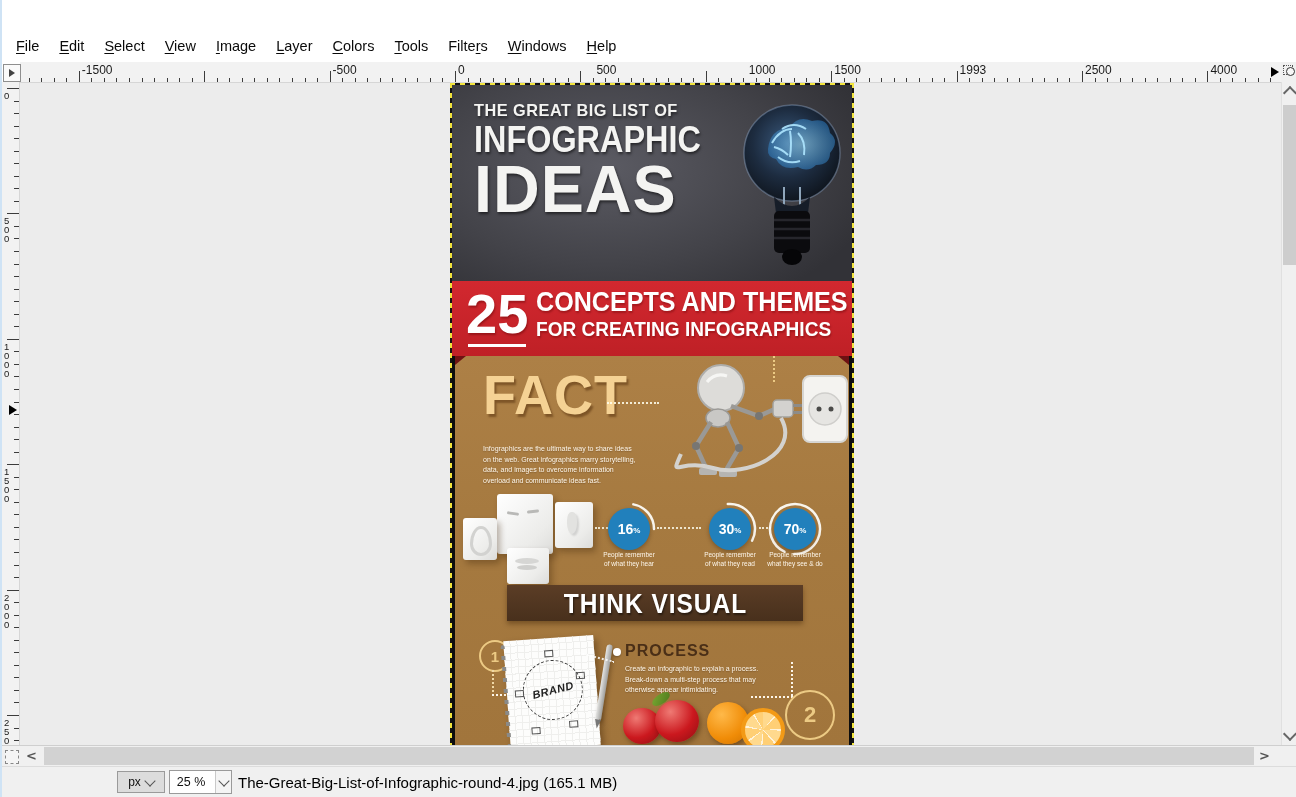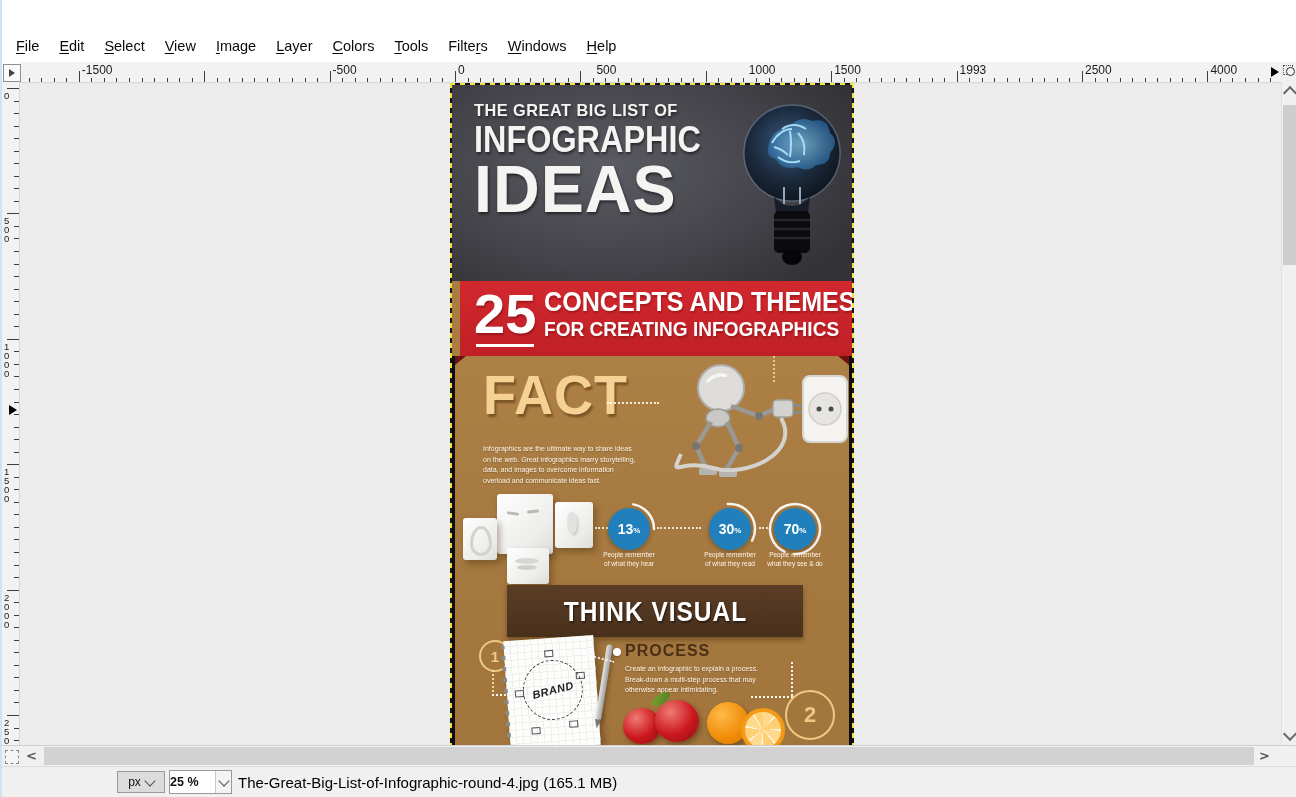--- a/index.html
+++ b/index.html
@@ -55,21 +55,21 @@
              background:radial-gradient(ellipse 70% 80% at 38% 42%,#5b5b63,#434349 62%,#323237 100%);}
   .ig-h-text{position:absolute;left:22px;top:16px;color:#f4f4f2;font-weight:bold;
              text-shadow:1px 2px 3px rgba(0,0,0,.55);}
   .ig-h-l1{font-size:17px;letter-spacing:.5px;transform:scaleX(.96);transform-origin:left;white-space:nowrap;}
   .ig-h-l2{font-size:36px;line-height:38px;letter-spacing:0;transform:scaleX(.9);transform-origin:left;white-space:nowrap;}
   .ig-h-l3{font-size:66px;line-height:60px;letter-spacing:1px;transform:scaleX(.98);transform-origin:left;white-space:nowrap;}
   .bulb{position:absolute;right:6px;top:6px;}
 
   
   .ig-red{position:absolute;left:0;top:196px;width:400px;height:75px;
-          background:linear-gradient(180deg,#d2282f,#bf2026);color:#fff;margin-left:8px;}
+          background:linear-gradient(180deg,#d2282f,#bf2026);color:#fff;}
   .ig-red-num{position:absolute;left:14px;top:2px;font-size:56px;font-weight:bold;line-height:62px;
               text-shadow:1px 2px 2px rgba(90,0,0,.4);}
   .ig-red-num::after{content:"";position:absolute;left:2px;bottom:-2px;width:58px;height:3px;background:#fff;}
   .ig-red-txt{position:absolute;left:84px;top:7px;font-weight:bold;transform:scaleX(.93);transform-origin:left;
               text-shadow:1px 2px 2px rgba(90,0,0,.35);}
   .ig-red-t1{font-size:27px;line-height:29px;white-space:nowrap;}
   .ig-red-t2{font-size:20.5px;line-height:23px;white-space:nowrap;}
 
   
   .ig-brown{position:absolute;left:0;top:271px;width:400px;height:389px;
@@ -108,21 +108,21 @@
   .stat-ring{position:absolute;left:50%;top:0;transform:translateX(-50%);}
   .stat-circle{position:absolute;left:50%;top:7px;transform:translateX(-50%);width:42px;height:42px;border-radius:50%;
                background:#2180bc;color:#fff;display:flex;align-items:center;justify-content:center;
                box-shadow:0 2px 4px rgba(50,25,0,.35);}
   .stat-value{font-size:14px;font-weight:bold;}
   .stat-suffix{font-size:8px;font-weight:bold;margin-top:2px;}
   .stat-caption{position:absolute;left:0;top:49px;width:100%;font-size:6.5px;line-height:9px;color:#fdf6ea;}
   .stat-connector{position:absolute;top:26px;border-top:2px dotted rgba(255,255,240,.8);}
 
   
-  .ribbon{position:absolute;left:52px;top:229px;width:296px;height:52px;background:linear-gradient(180deg,#5b3d26,#48301c);
+  .ribbon{position:absolute;left:52px;top:229px;width:296px;height:36px;background:linear-gradient(180deg,#5b3d26,#48301c);
           display:flex;align-items:center;justify-content:center;box-shadow:0 3px 5px rgba(50,25,0,.4);}
   .ribbon::before{content:"";position:absolute;left:-12px;top:7px;width:18px;height:34px;background:#3d2817;
                   transform:skewY(16deg);z-index:-1;}
   .ribbon::after{content:"";position:absolute;right:-12px;top:7px;width:18px;height:34px;background:#3d2817;
                  transform:skewY(-16deg);z-index:-1;}
   .ribbon-text{color:#fff;font-size:25px;font-weight:bold;letter-spacing:1px;transform:scale(.98,1.12);
                text-shadow:1px 2px 2px rgba(0,0,0,.45);white-space:nowrap;}
 
   
   .step-circle{position:absolute;border:2px solid #ecca84;border-radius:50%;color:#ecca84;font-weight:bold;
@@ -188,21 +188,21 @@
   .hscroll-thumb{position:absolute;left:0;top:0;width:1210px;height:18px;background:#d2d2d2;}
   .hscroll-right{position:absolute;left:1259px;top:2px;font-size:13px;color:#555;font-weight:bold;font-family:"DejaVu Sans",sans-serif;}
 
   
   .statusbar{position:absolute;left:0;top:766px;width:1296px;height:31px;background:#f0f0f0;border-top:1px solid #dcdcdc;box-sizing:border-box;}
   .unit-combo{position:absolute;left:117px;top:4px;width:48px;height:22px;background:#dcdcdc;border:1px solid #9a9a9a;
               box-sizing:border-box;display:flex;align-items:center;justify-content:center;gap:5px;font-size:12px;color:#111;}
   .combo-chev{width:7px;height:7px;border-left:1.5px solid #555;border-top:1.5px solid #555;transform:rotate(225deg);margin-top:-3px;}
   .zoom-combo{position:absolute;left:169px;top:3px;width:63px;height:24px;background:#fff;border:1px solid #9a9a9a;
               box-sizing:border-box;display:flex;align-items:center;font-size:12.5px;color:#111;}
-  .zoom-val{flex:1;text-align:left;padding-right:3px;font-weight:bold;}
+  .zoom-val{flex:1;text-align:center;padding-right:3px;}
   .zoom-chev-box{width:15px;height:100%;border-left:1px solid #c9c9c9;display:flex;align-items:center;justify-content:center;background:#f4f4f4;}
   .status-text{position:absolute;left:238px;top:7px;font-size:15px;color:#000;white-space:nowrap;}
 </style>
 </head>
 <body>
 
 <div id="window">
   <div class="win-edge-left"></div>
 
 
@@ -514,21 +514,21 @@
 
         <div class="stats-row">
           <div class="stat-connector" style="left:140px;width:24px;"></div>
           <div class="stat-connector" style="left:202px;width:44px;"></div>
           <div class="stat-connector" style="left:304px;width:12px;"></div>
         <div class="stat" style="left: 119px;">
               <svg class="stat-ring" width="56" height="56" viewBox="0 0 56 56">
                 <circle cx="28" cy="28" r="25" fill="none" stroke="rgba(255,255,252,.92)" stroke-width="2.5" stroke-linecap="round" stroke-dasharray="34.5 157" transform="rotate(-80 28 28)"></circle>
               </svg>
               <div class="stat-circle">
-                <span class="stat-value">13</span>
+                <span class="stat-value">16</span>
                 <span class="stat-suffix">%</span>
               </div>
               <div class="stat-caption">
                 <div>People remember</div>
                 <div>of what they hear</div>
               </div>
             </div>
             <div class="stat" style="left: 220px;">
               <svg class="stat-ring" width="56" height="56" viewBox="0 0 56 56">
                 <circle cx="28" cy="28" r="25" fill="none" stroke="rgba(255,255,252,.92)" stroke-width="2.5" stroke-linecap="round" stroke-dasharray="53.4 157" transform="rotate(-95 28 28)"></circle>

